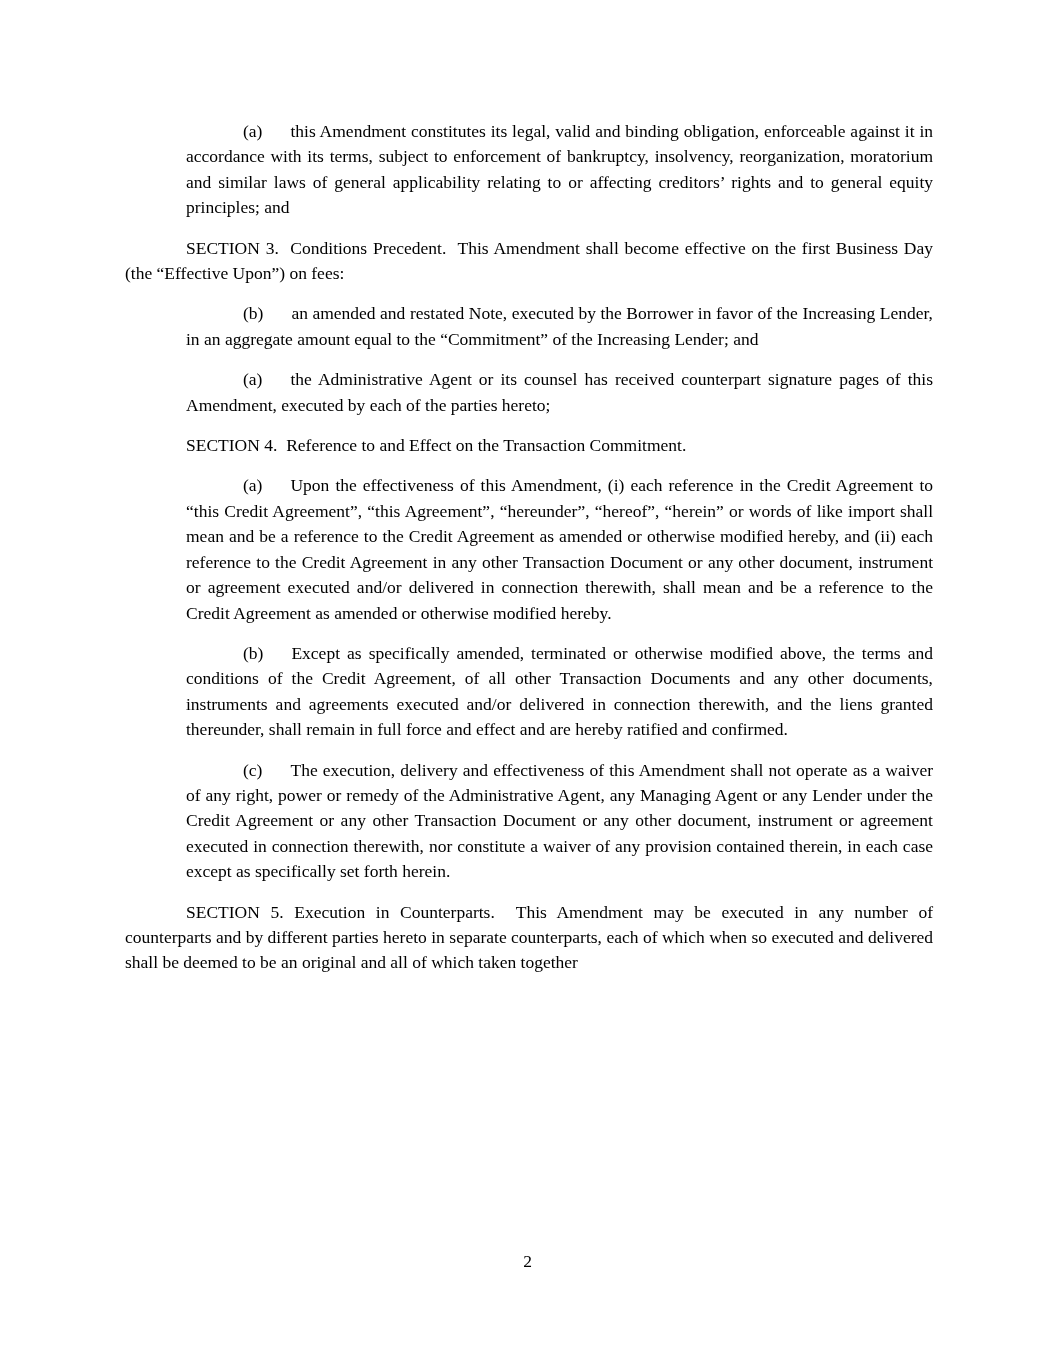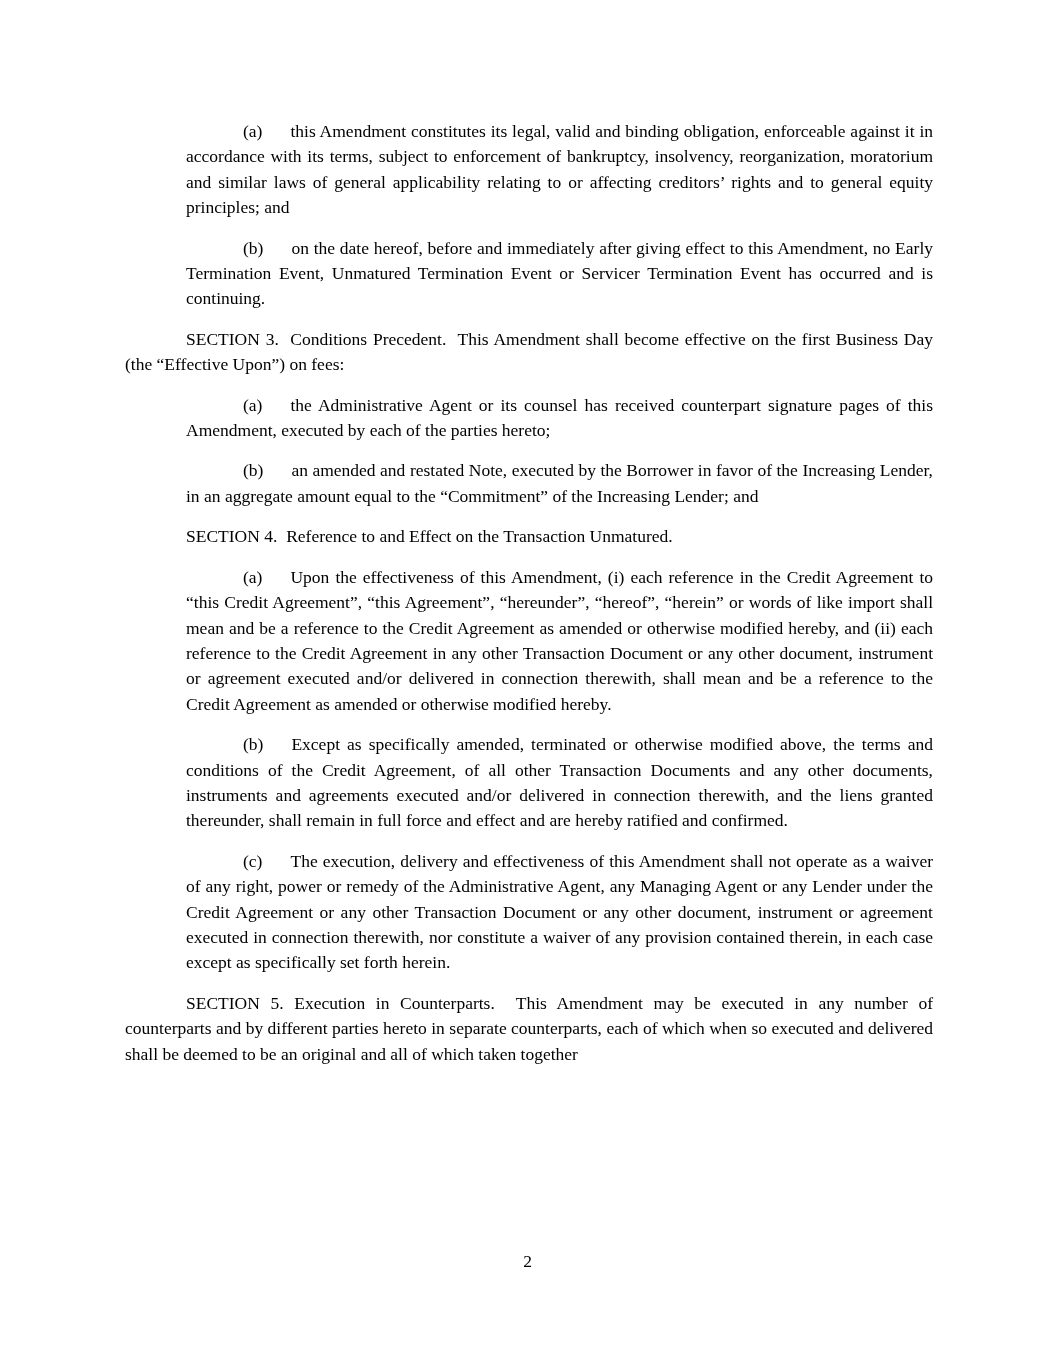--- a/index.html
+++ b/index.html
@@ -46,24 +46,23 @@
     right: 0;
     text-align: center;
   }
 </style>
 </head>
 <body>
 
 <div class="page">
   <div id="doc-body">
       <p class="para kind-sub"><span class="text-run">(a)</span><span class="tab"></span><span class="text-run">this Amendment constitutes its legal, valid and binding obligation, enforceable against it in accordance with its terms, subject to enforcement of bankruptcy, insolvency, reorganization, moratorium and similar laws of general applicability relating to or affecting creditors’ rights and to general equity principles; and</span></p>
-      <p class="para kind-sub"><span class="text-run">(b)</span><span class="tab"></span><span class="text-run">on the date hereof, before and immediately after giving effect to this Amendment, no Early Termination Event, Unmatured Termination Event or Servicer Termination Event has occurred and is continuing.</span></p>
       <p class="para kind-section"><span class="text-run">SECTION 3.&nbsp; </span><span class="underlined">Conditions Precedent</span><span class="text-run">.&nbsp; This Amendment shall become effective on the first Business Day (the “</span><span class="underlined">Effective Upon</span><span class="text-run">”) on fees:</span></p>
+      <p class="para kind-sub"><span class="text-run">(b)</span><span class="tab"></span><span class="text-run">an amended and restated Note, executed by the Borrower in favor of the Increasing Lender, in an aggregate amount equal to the “Commitment” of the Increasing Lender; and</span></p>
       <p class="para kind-sub"><span class="text-run">(a)</span><span class="tab"></span><span class="text-run">the Administrative Agent or its counsel has received counterpart signature pages of this Amendment, executed by each of the parties hereto;</span></p>
-      <p class="para kind-sub"><span class="text-run">(b)</span><span class="tab"></span><span class="text-run">an amended and restated Note, executed by the Borrower in favor of the Increasing Lender, in an aggregate amount equal to the “Commitment” of the Increasing Lender; and</span></p>
-      <p class="para kind-section"><span class="text-run">SECTION 4.&nbsp; </span><span class="underlined">Reference to and Effect on the Transaction Unmatured</span><span class="text-run">.</span></p>
+      <p class="para kind-section"><span class="text-run">SECTION 4.&nbsp; </span><span class="underlined">Reference to and Effect on the Transaction Commitment</span><span class="text-run">.</span></p>
       <p class="para kind-sub"><span class="text-run">(a)</span><span class="tab"></span><span class="text-run">Upon the effectiveness of this Amendment, (i) each reference in the Credit Agreement to “this Credit Agreement”, “this Agreement”, “hereunder”, “hereof”, “herein” or words of like import shall mean and be a reference to the Credit Agreement as amended or otherwise modified hereby, and (ii) each reference to the Credit Agreement in any other Transaction Document or any other document, instrument or agreement executed and/or delivered in connection therewith, shall mean and be a reference to the Credit Agreement as amended or otherwise modified hereby.</span></p>
       <p class="para kind-sub"><span class="text-run">(b)</span><span class="tab"></span><span class="text-run">Except as specifically amended, terminated or otherwise modified above, the terms and conditions of the Credit Agreement, of all other Transaction Documents and any other documents, instruments and agreements executed and/or delivered in connection therewith, and the liens granted thereunder, shall remain in full force and effect and are hereby ratified and confirmed.</span></p>
       <p class="para kind-sub"><span class="text-run">(c)</span><span class="tab"></span><span class="text-run">The execution, delivery and effectiveness of this Amendment shall not operate as a waiver of any right, power or remedy of the Administrative Agent, any Managing Agent or any Lender under the Credit Agreement or any other Transaction Document or any other document, instrument or agreement executed in connection therewith, nor constitute a waiver of any provision contained therein, in each case except as specifically set forth herein.</span></p>
       <p class="para kind-section"><span class="text-run">SECTION 5. </span><span class="underlined">Execution in Counterparts</span><span class="text-run">.&nbsp; This Amendment may be executed in any number of counterparts and by different parties hereto in separate counterparts, each of which when so executed and delivered shall be deemed to be an original and all of which taken together</span></p>
     </div>
   <div class="page-number">2</div>
 </div>
 
 </body></html>

